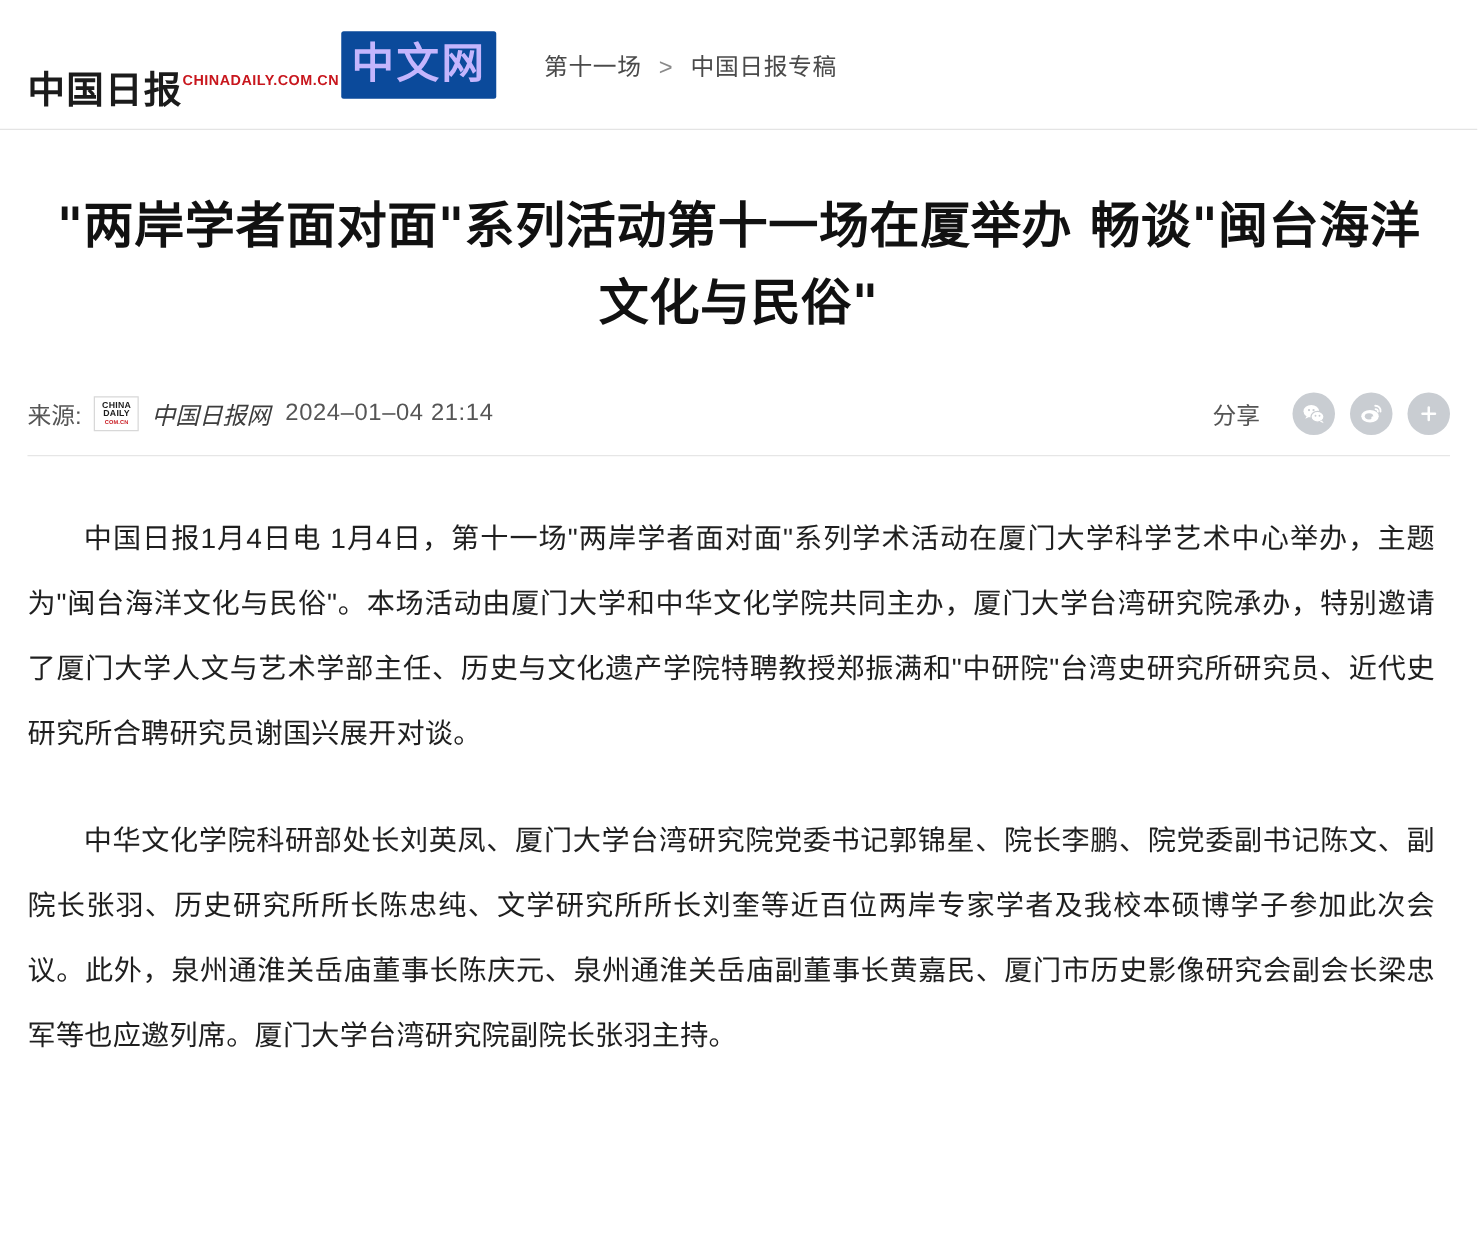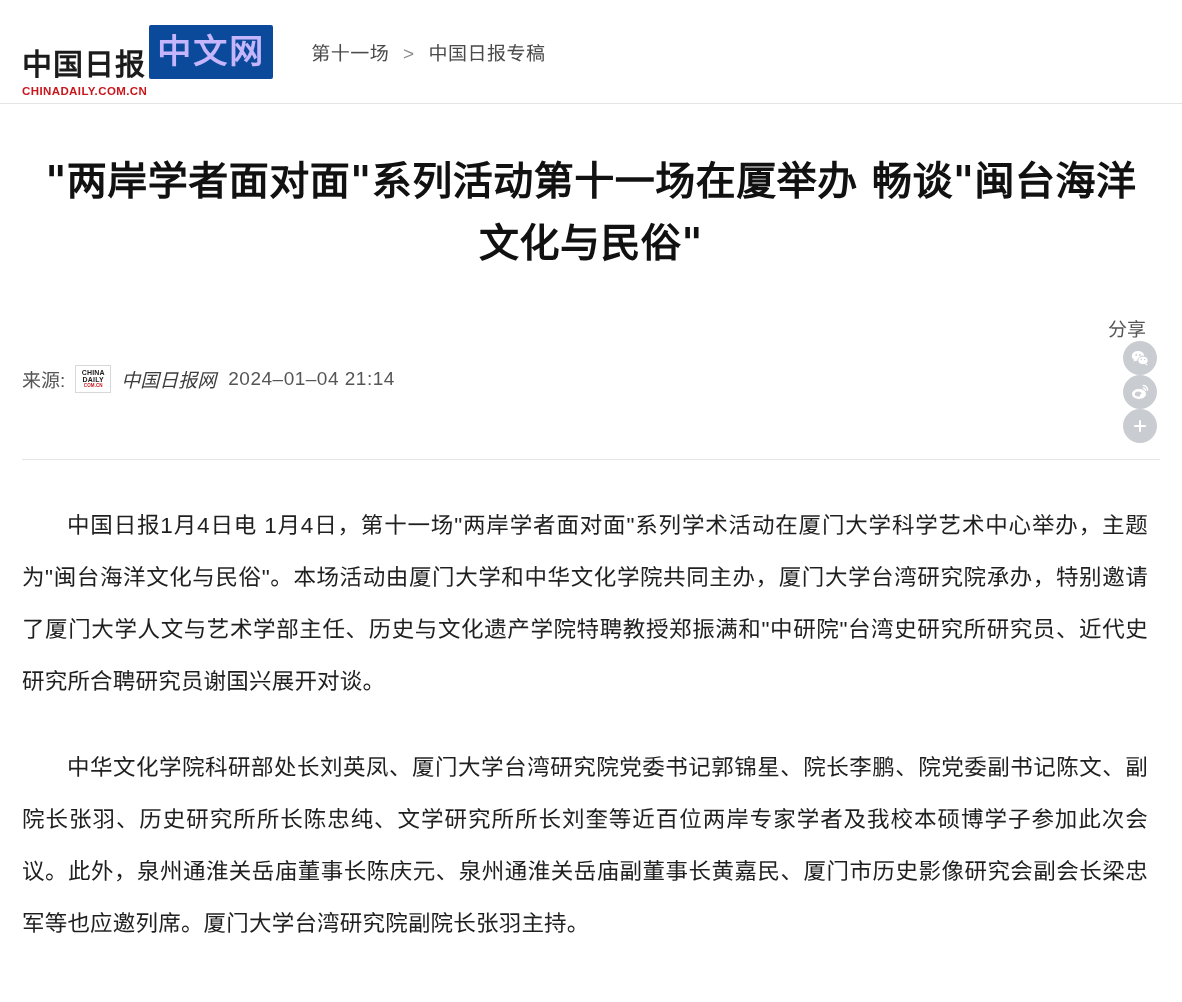--- a/index.html
+++ b/index.html
@@ -25,21 +25,21 @@
     padding: 0 24px 0 22px;
     box-sizing: border-box;
   }
   .brand {
     display: flex;
     align-items: center;
     height: 62px;
   }
   .brand-left {
     display: flex;
-    flex-direction: column;
+    flex-direction: row;
     justify-content: flex-end;
     align-items: flex-start;
     margin-right: 2px;
     margin-top: 42px;
   }
   .brand-cn {
     font-family: "DejaVu Sans", sans-serif;
     font-size: 30px;
     font-weight: 700;
     color: #1b1b1b;
@@ -145,21 +145,20 @@
     color: #c8161d;
     letter-spacing: .1px;
     margin-top: 1px;
   }
   .src-name { margin-right: 12px; color: #3d3d3d; font-style: italic; }
   .timestamp { color: #555555; letter-spacing: .5px; }
 
   .meta-right {
     display: flex;
     align-items: center;
-    flex-direction: column;
   }
   .share-label {
     font-size: 19px;
     color: #555555;
     margin-right: 14px;
   }
   .share-icon {
     width: 34px;
     height: 34px;
     border-radius: 50%;

